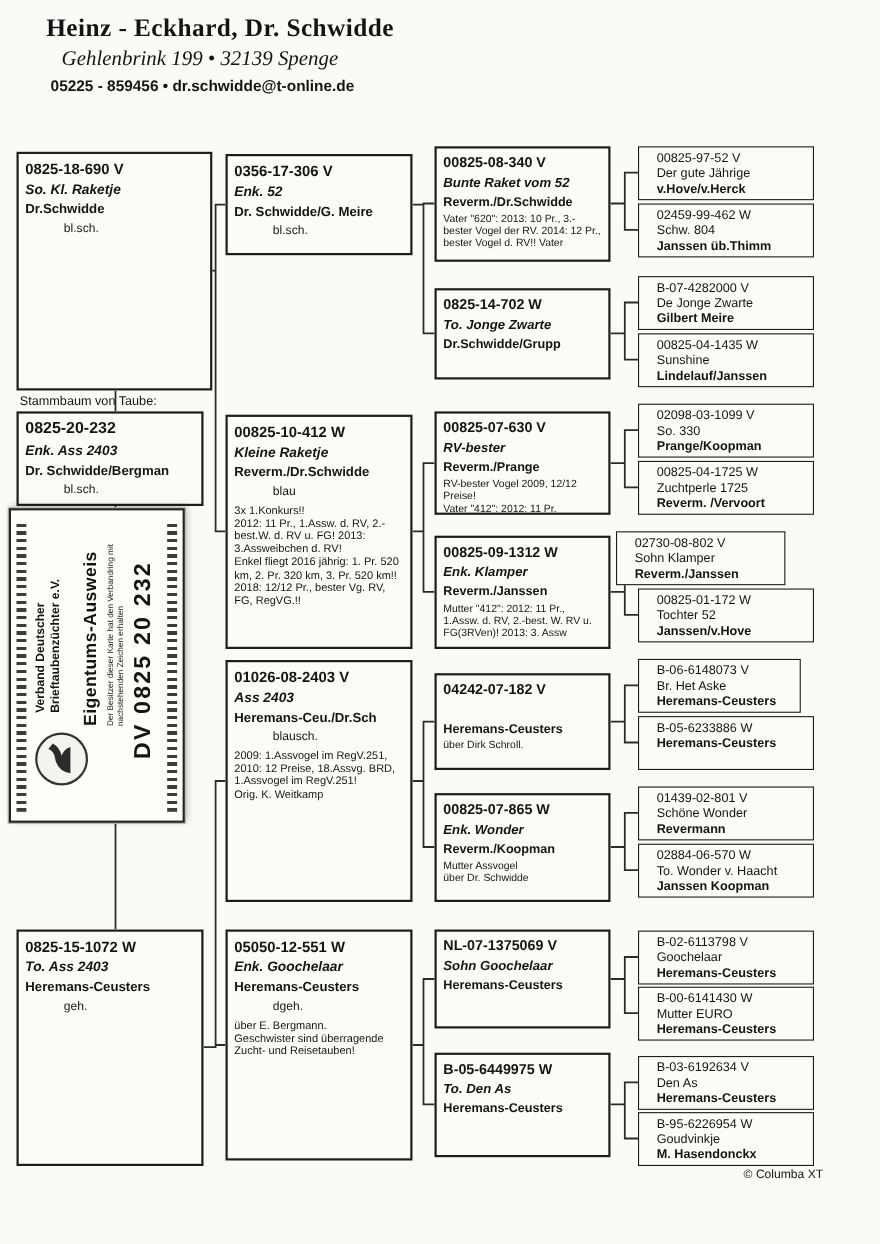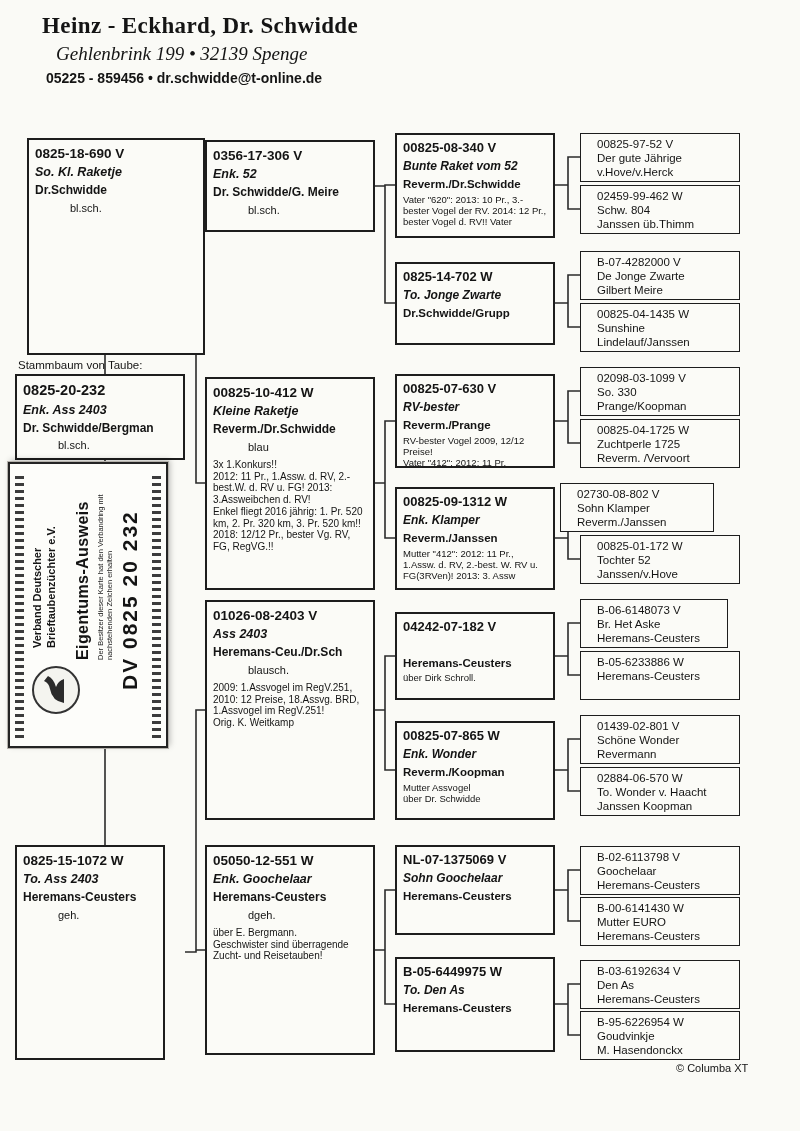--- a/index.html
+++ b/index.html
@@ -25,21 +25,21 @@
   .pbox.subject .ring { font-size:14.5px; }
 
   .pbox.mid .ring    { font-size:13px; }
   .pbox.mid .pname   { font-size:12px; }
   .pbox.mid .breeder { font-size:11.5px; }
   .pbox.mid .notes   { font-size:9.5px; }
 
   .pbox.small { padding:3px 16px; border-width:1.5px; line-height:1.22; }
   .pbox.small .ring    { font-weight:normal; font-size:11.5px; margin-bottom:0; }
   .pbox.small .pname   { font-weight:normal; font-style:normal; font-size:11.5px; margin-bottom:0; }
-  .pbox.small .breeder { font-weight:normal; font-size:11.5px; margin-bottom:0; }
+  .pbox.small .breeder { font-weight:bold; font-size:11.5px; margin-bottom:0; }
 
   .tree-label { position:absolute; left:18px; top:359px; font-size:11.5px; }
 
   
   .card-slot { position:absolute; left:8px; top:462px; width:160px; height:286px; }
   .card { position:absolute; width:286px; height:160px; transform:rotate(-90deg) translateX(-286px); transform-origin:top left;
           background:#fdfdfa; border:2px solid #242424; box-shadow:0 0 0 1px #b5b2ac, 2px 2px 6px rgba(0,0,0,.25); }
   .card-strip { position:absolute; left:8px; right:8px; height:9px;
           background:repeating-linear-gradient(90deg,#3c3c3c 0 3px, transparent 3px 7px); }
   .card-strip.top { top:5px; } .card-strip.bottom { bottom:5px; }
@@ -73,21 +73,21 @@
       M555 185 H568 V157 H580  M555 185 H568 V209 H580
       M555 303 H568 V275 H580  M555 303 H568 V327 H580
       M555 421 H568 V391 H580  M555 421 H568 V443 H580
       M555 538 H568 V507 H580  M555 538 H568 V559 H580
       M555 656 H568 V623 H580  M555 656 H568 V675 H580
       M555 770 H568 V739 H580  M555 770 H568 V791 H580
       M555 890 H568 V870 H580  M555 890 H568 V921 H580
       M555 1004 H568 V984 H580 M555 1004 H568 V1035 H580"></path>
   </svg>
 
-  <div class="pbox" style="left:27px;top:138px;width:178px;height:217px">
+  <div class="pbox" style="left:15px;top:138px;width:178px;height:217px">
     <div class="ring">0825-18-690 V</div>
     <div class="pname">So. Kl. Raketje</div>
     <div class="breeder">Dr.Schwidde</div>
     <div class="pcolor">bl.sch.</div>
   </div>
 
   <div class="tree-label">Stammbaum von Taube:</div>
 
   <div class="pbox subject" style="left:15px;top:374px;width:170px;height:86px">
     <div class="ring">0825-20-232</div>
@@ -108,21 +108,21 @@
       <div class="card-org">
         <div>Verband Deutscher</div>
         <div>Brieftaubenzüchter e.V.</div>
       </div>
       <div class="card-title">Eigentums-Ausweis</div>
       <div class="card-note">Der Besitzer dieser Karte hat den Verbandring mit nachstehenden Zeichen erhalten</div>
       <div class="card-ring">DV 0825 20 232</div>
     </div>
   </div>
 
-  <div class="pbox" style="left:15px;top:845px;width:150px;height:215px">
+  <div class="pbox" style="left:15px;top:845px;width:170px;height:215px">
     <div class="ring">0825-15-1072 W</div>
     <div class="pname">To. Ass 2403</div>
     <div class="breeder">Heremans-Ceusters</div>
     <div class="pcolor">geh.</div>
   </div>
 
   <div class="pbox" style="left:205px;top:140px;width:170px;height:92px">
     <div class="ring">0356-17-306 V</div>
     <div class="pname">Enk. 52</div>
     <div class="breeder">Dr. Schwidde/G. Meire</div>

